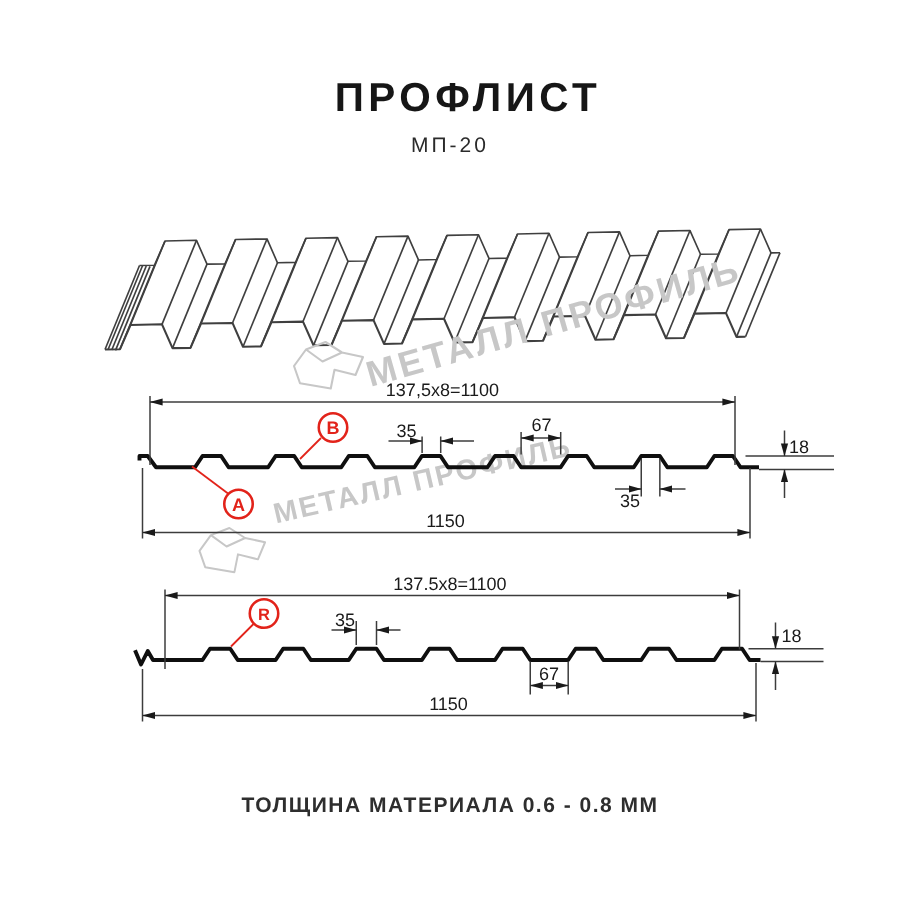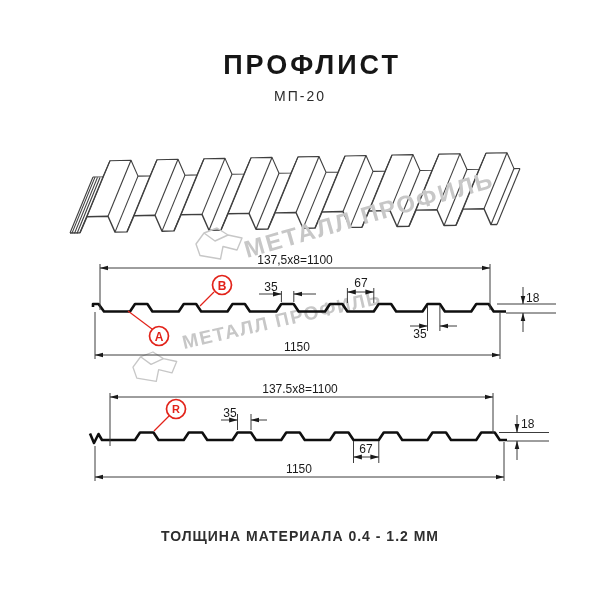--- a/index.html
+++ b/index.html
@@ -203,14 +203,14 @@
       </g>
 
       <g>
         <line class="red" stroke-width="1.2" x1="169" y1="416" x2="154" y2="431"></line>
         <circle class="red" stroke-width="1.7" cx="176" cy="409" r="9.5" fill="#ffffff"></circle>
         <text class="redtxt" font-size="11" x="176" y="413" text-anchor="middle">R</text>
       </g>
     </g>
   </svg>
 
-  <div class="footer">ТОЛЩИНА МАТЕРИАЛА 0.4 - 1.2 ММ</div>
+  <div class="footer">ТОЛЩИНА МАТЕРИАЛА 0.6 - 0.8 ММ</div>
 </div>
 
 </body></html>

